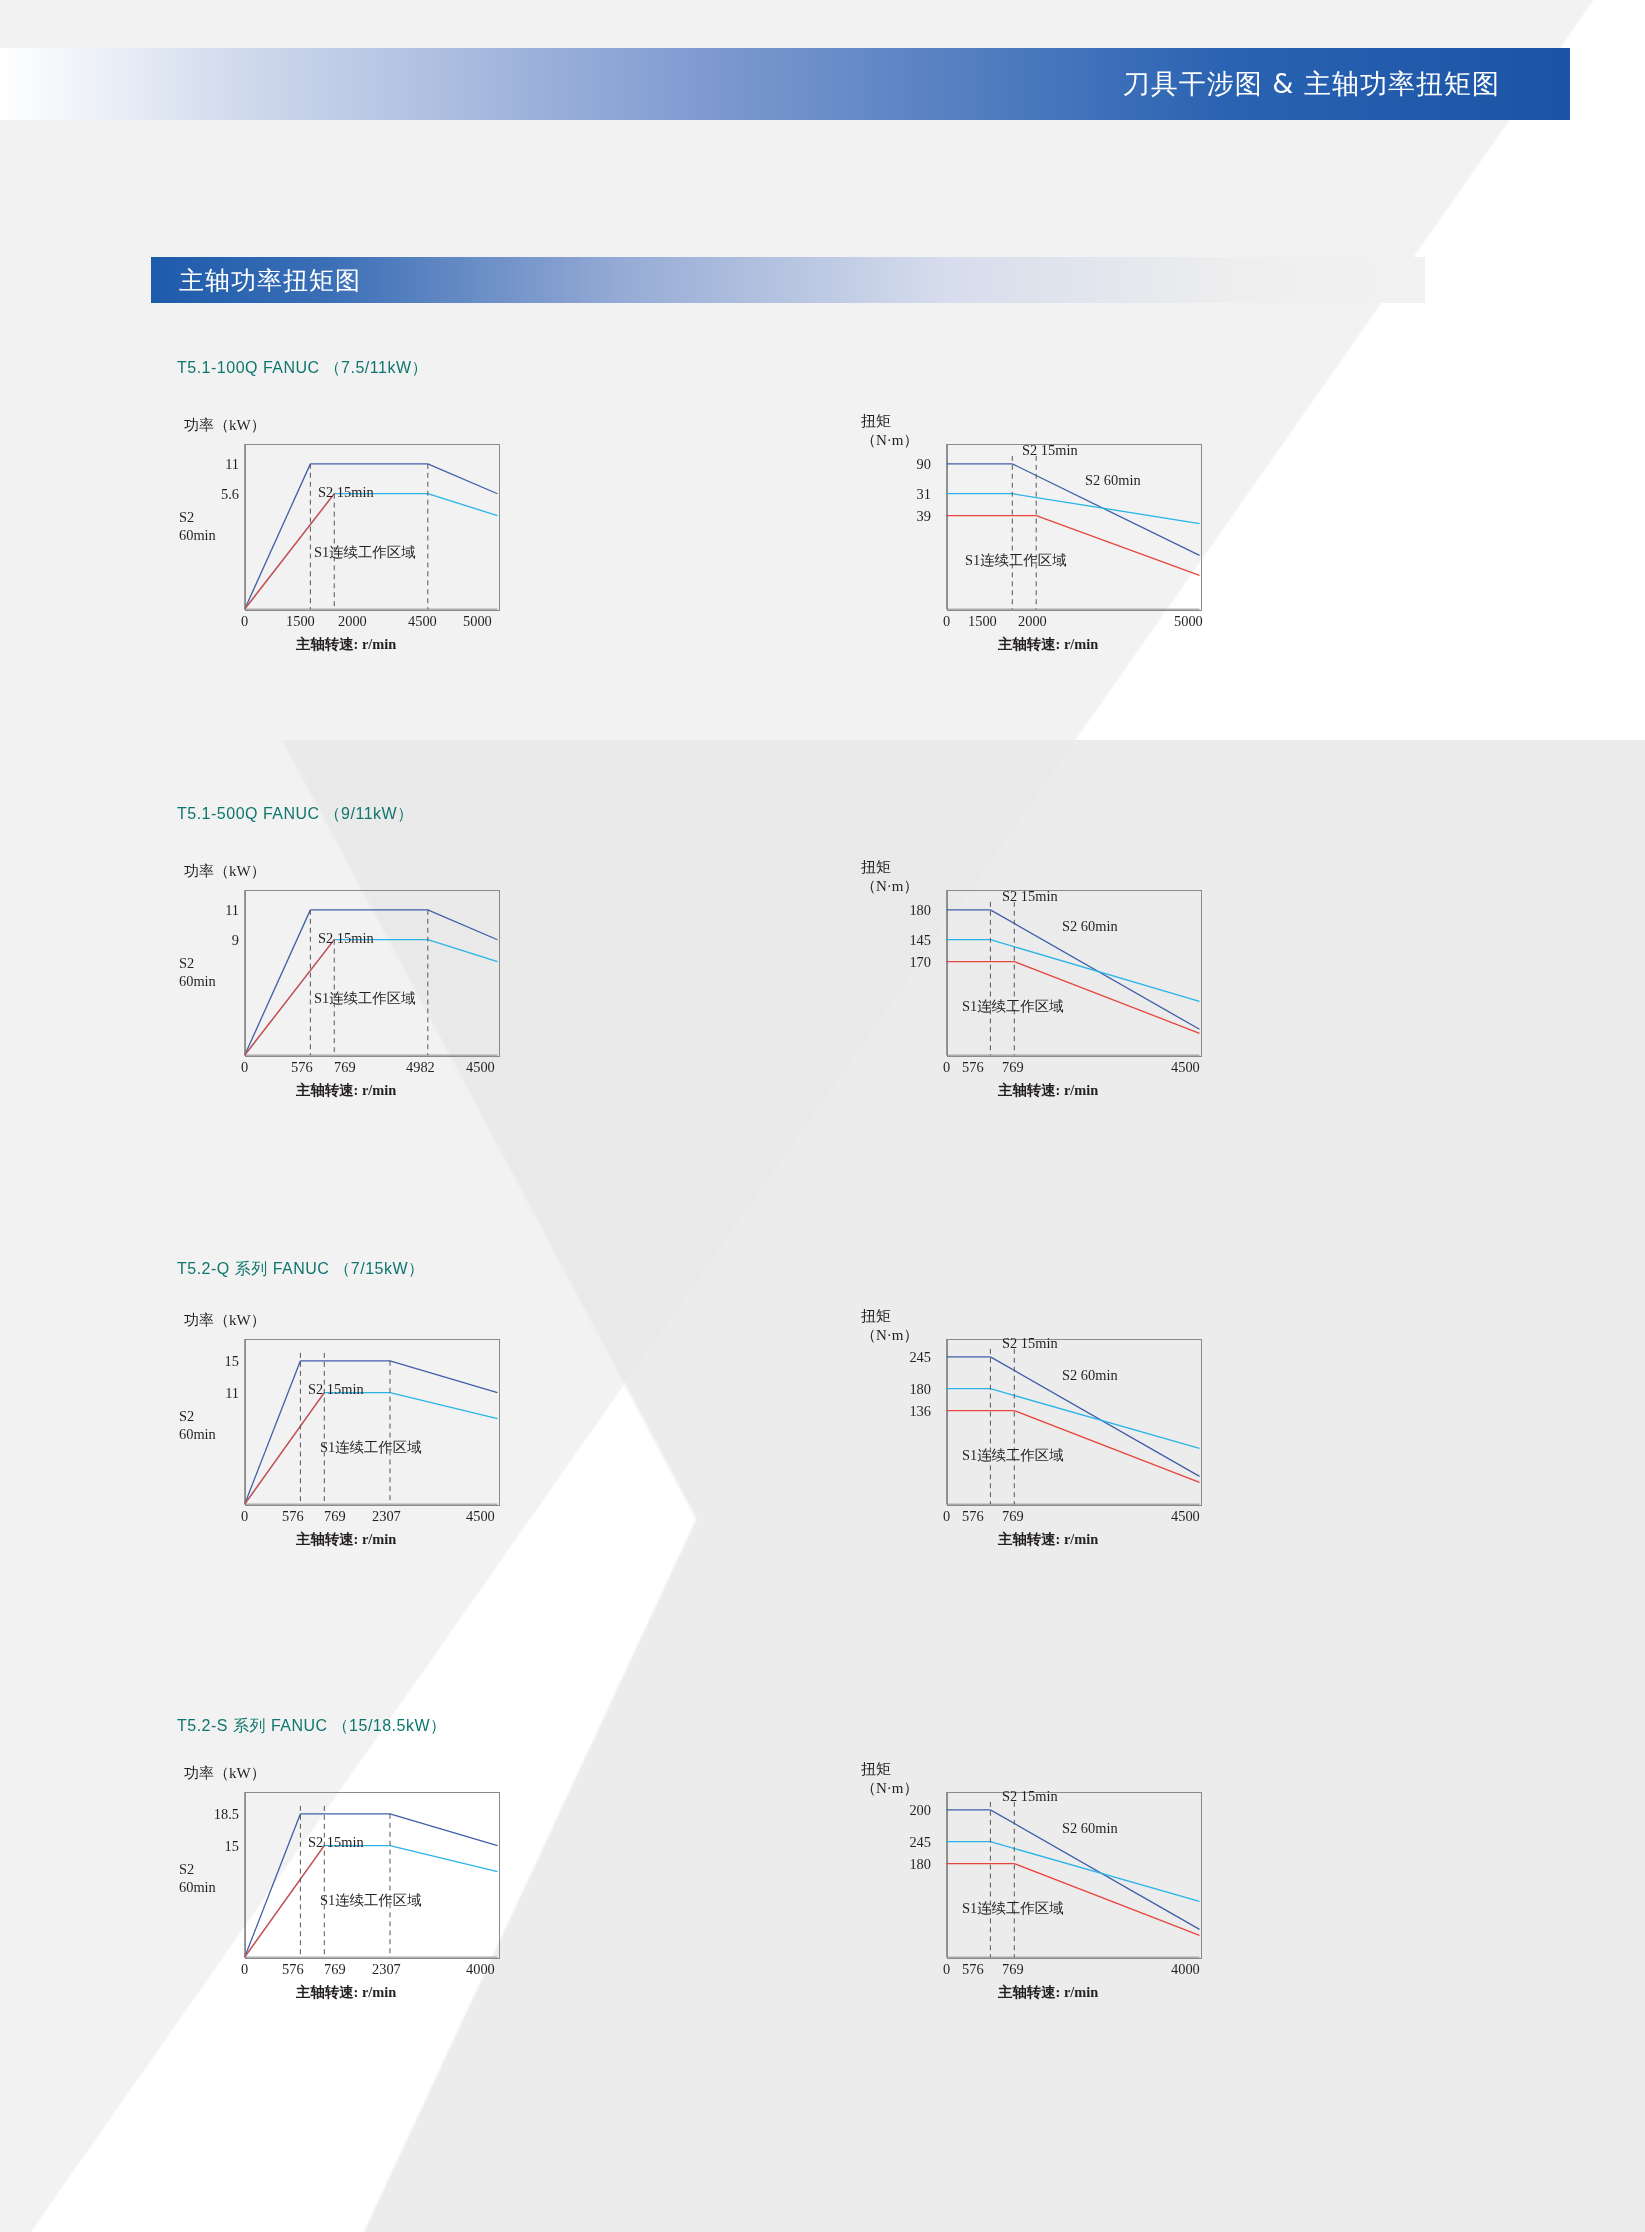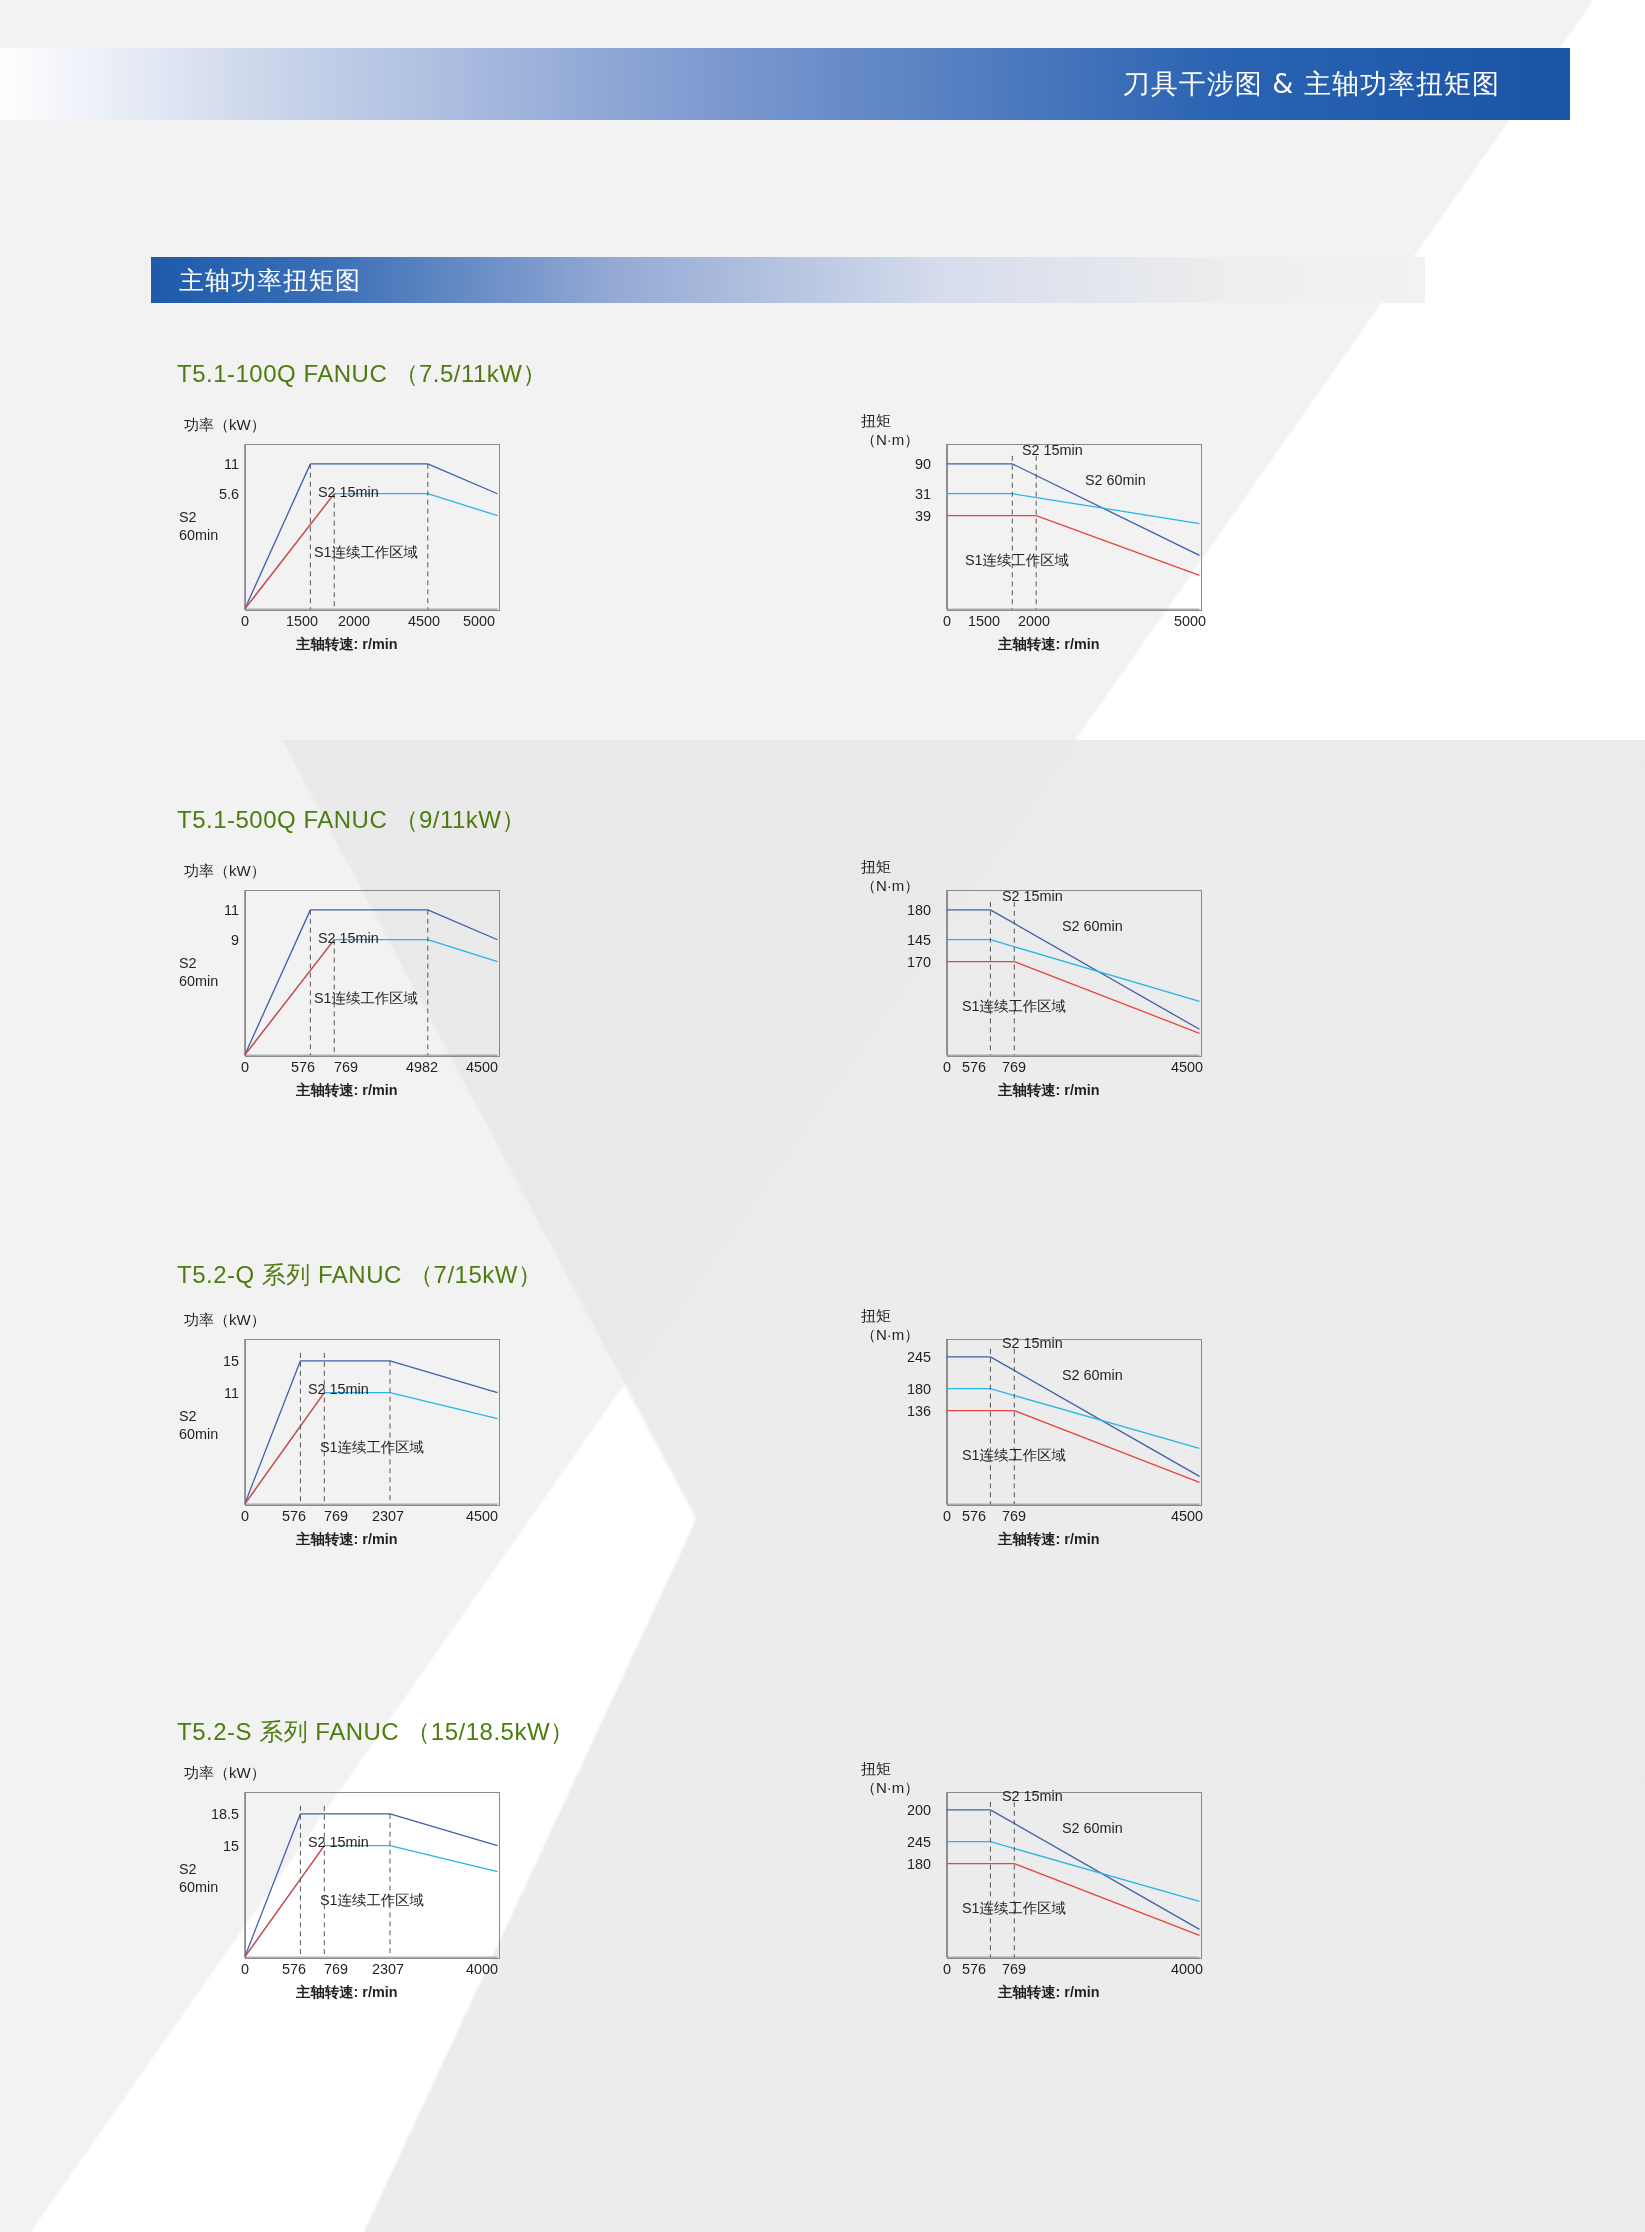--- a/index.html
+++ b/index.html
@@ -43,24 +43,24 @@
   .section-bar{
     position:absolute;top:257px;left:151px;width:1274px;height:46px;
     background:linear-gradient(90deg,#1d5bab 0%, #3b6fb6 14%, #93a9d4 36%, #d5dcec 62%, #eeeeee 85%, #f2f2f2 100%);
     display:flex;align-items:center;
   }
   .section-title{color:#ffffff;font-size:25px;padding-left:28px;letter-spacing:1px;}
 
   
   .block{position:absolute;left:0;width:1646px;}
   .block-title{
-    position:absolute;left:177px;font-size:24px;color:#4d7c0f;letter-spacing:0.5px;
-  }
-
-  .chart{position:absolute;}
+    position:absolute;left:177px;font-size:16px;color:#0f766e;letter-spacing:0.5px;
+  }
+
+  .chart{position:absolute;font-family:Liberation Serif, serif;}
   .axis-label{position:absolute;font-size:15px;color:#231f20;white-space:pre;line-height:1.25;}
   .xlabel{position:absolute;font-size:14.4px;color:#231f20;font-weight:bold;}
   .tick{position:absolute;font-size:14.4px;color:#231f20;}
   .ytick{position:absolute;font-size:14.4px;color:#231f20;text-align:right;}
   .plotbox{position:absolute;border:1px solid #8a8a8a;background:transparent;}
   .curvelabel{position:absolute;font-size:14.4px;color:#231f20;white-space:nowrap;}
   svg{position:absolute;left:0;top:0;overflow:visible;}
 </style>
 </head>
 <body>

